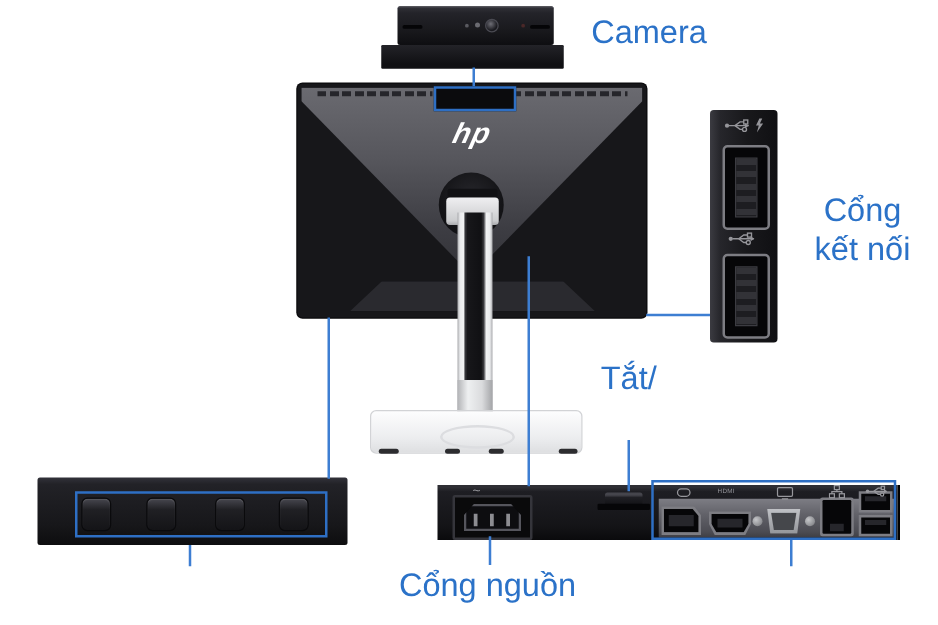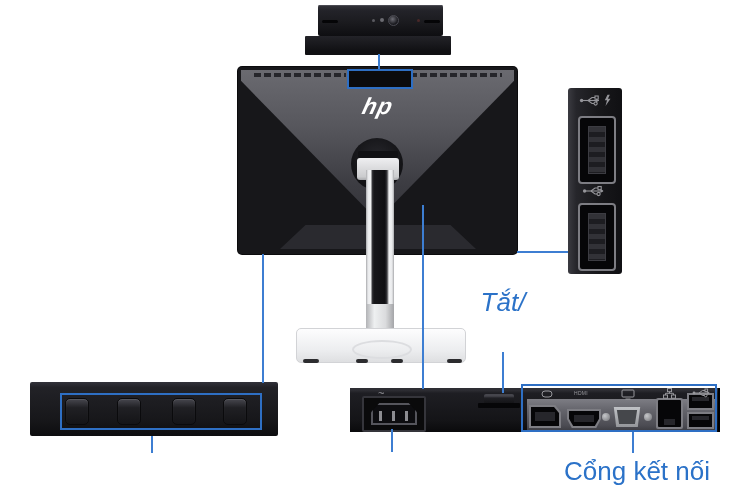--- a/index.html
+++ b/index.html
@@ -238,23 +238,26 @@
       <div class="inner"></div>
       <div class="slot" style="left:5px;top:4px;width:17px;height:4px;"></div>
     </div>
     <div class="port-shell" style="left:337px;top:24px;width:27px;height:17px;">
       <div class="inner"></div>
       <div class="slot" style="left:5px;top:4px;width:17px;height:4px;"></div>
     </div>
   </div>
   <div class="cbox" style="left:521px;top:384px;width:192px;height:44px;"></div>
 
+  <div class="lbl" style="left:473px;top:10px;">Camera</div>
 
   <div class="lbl center" style="left:638px;top:153px;width:104px;">
-  </div>
-
-  <div class="lbl center" style="left:453px;top:287px;width:100px;font-style:italic;">
+    <div>Cổng</div>
+    <div>kết nối</div>
+  </div>
+
+  <div class="lbl center" style="left:453px;top:287px;width:100px;">
     <div>Tắt/</div>
   </div>
 
-  <div class="lbl center" style="left:547px;top:456px;width:180px;">Cổng kết nối</div>
+  <div class="lbl center" style="left:310px;top:453px;width:160px;">Cổng nguồn</div>
 
 </div>
 
 </body></html>

